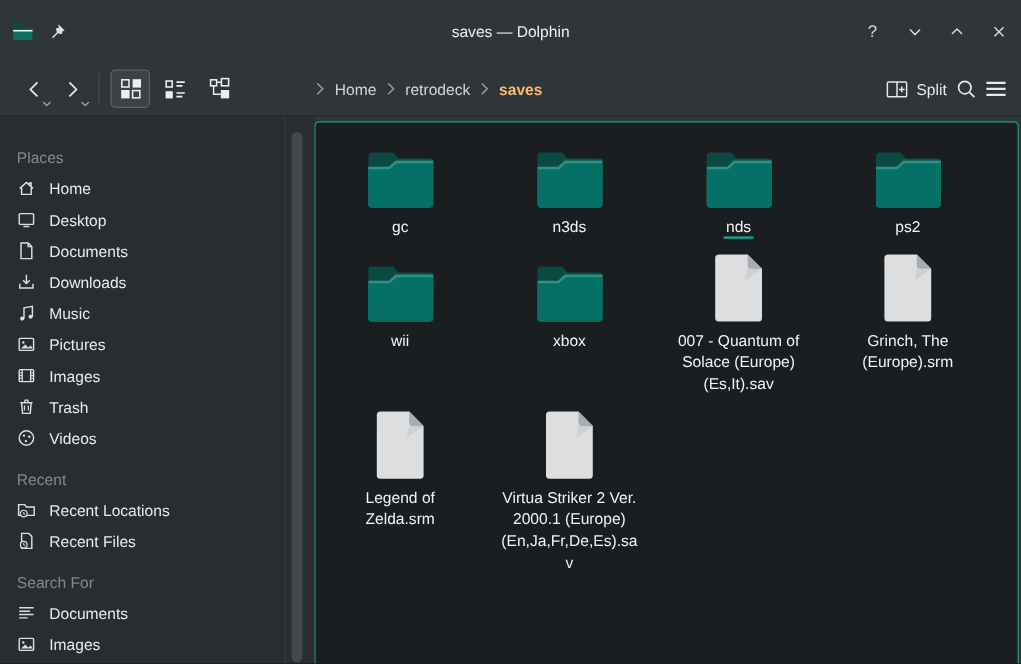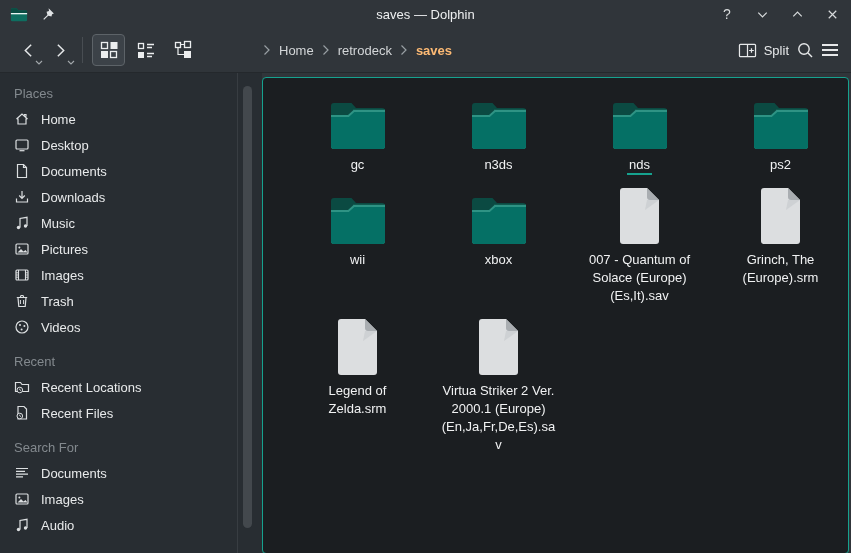--- a/index.html
+++ b/index.html
@@ -4,21 +4,21 @@
 <style>
   html,body{margin:0;padding:0;background:#111;}
   .window{
     position:relative;width:851px;height:553px;overflow:hidden;
     background:var(--chrome,#30353a);
     font-family:"Liberation Sans","DejaVu Sans",sans-serif;
     font-size:13px;color:#eff0f1;
     -webkit-font-smoothing:antialiased;
   }
   
-  .titlebar{height:28px;display:flex;align-items:center;position:relative;padding:0 10px;background:var(--chrome,#30353a);}
+  .titlebar{height:28px;display:flex;align-items:center;position:relative;padding:12px 10px;background:var(--chrome,#30353a);}
   .tb-left{display:flex;align-items:center;gap:10px;}
   .tb-title{position:absolute;left:0;right:0;text-align:center;color:#eef0f1;pointer-events:none;}
   .tb-right{margin-left:auto;display:flex;align-items:center;gap:17px;color:#d7dadb;}
   .tb-btn{display:flex;align-items:center;justify-content:center;width:18px;height:18px;cursor:default;}
   .tb-help{font-size:14px;color:#d7dadb;}
   
   .toolbar{height:44px;display:flex;align-items:center;position:relative;padding:0 12px;background:var(--chrome,#30353a);border-bottom:1px solid #24282c;}
   .nav-btn{position:relative;width:32px;height:30px;display:flex;align-items:center;justify-content:center;}
   .nav-caret{position:absolute;right:1px;bottom:0;}
   .tool-sep{width:1px;height:26px;background:#484d52;margin:0 9px 0 6px;}
@@ -30,26 +30,26 @@
   .crumb.current{color:#fdba74;font-weight:bold;}
   .toolbar-right{margin-left:auto;display:flex;align-items:center;gap:7px;}
   .split-btn{display:flex;align-items:center;gap:7px;color:#e7e9ea;}
   
   .body{display:flex;height:481px;}
   .sidebar{position:relative;width:262px;background:#282d32;overflow:hidden;flex:none;}
   .sidebar-track{position:absolute;top:0;bottom:0;left:237px;width:1px;background:#383d42;}
   .sidebar-thumb{position:absolute;left:243px;top:13px;width:9px;height:442px;border-radius:4.5px;background:#43484d;}
   .side-inner{padding-top:10px;}
   .section-title{padding:0 0 0 14px;margin:13px 0 4px;color:#83898e;height:17px;line-height:17px;}
-  .side-inner > .section-title:first-child{margin-top:2px;}
+  .side-inner > .section-title:first-child{margin-top:16px;}
   .side-item{display:flex;align-items:center;height:26px;padding-left:14px;gap:11px;color:#e8eaeb;cursor:default;}
   .side-item .s-icon{width:16px;height:16px;display:flex;align-items:center;justify-content:center;color:#dcdfe1;flex:none;}
   
   .view{flex:1;margin:4px 2px 0 0;background:#1b1e21;border:1px solid var(--accent,#16a28f);border-radius:4px;overflow:hidden;}
-  .fgrid{display:grid;grid-template-columns:repeat(4,141px);row-gap:13px;padding:14px 0 0 24px;}
+  .fgrid{display:grid;grid-template-columns:repeat(4,141px);row-gap:13px;padding:14px 0 0 0;}
   .fitem{display:flex;flex-direction:column;align-items:center;cursor:default;}
   .ficon{height:58px;display:flex;align-items:flex-end;justify-content:center;}
   .flabel{margin-top:6px;max-width:118px;text-align:center;line-height:18px;color:#f1f2f3;overflow-wrap:break-word;}
   .flabel.narrow{max-width:106px;}
   .flabel .lbl-text.underlined{border-bottom:2px solid var(--accent,#16a28f);padding:0 2px 1px;}
   svg{display:block;}
 </style>
 </head>
 <body>
 

